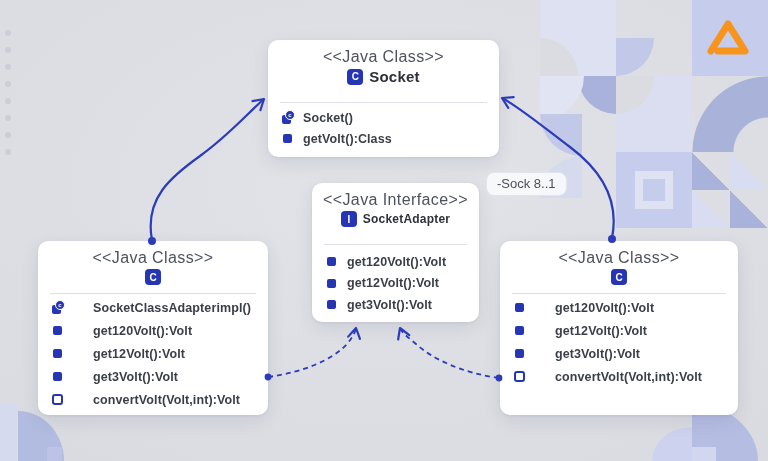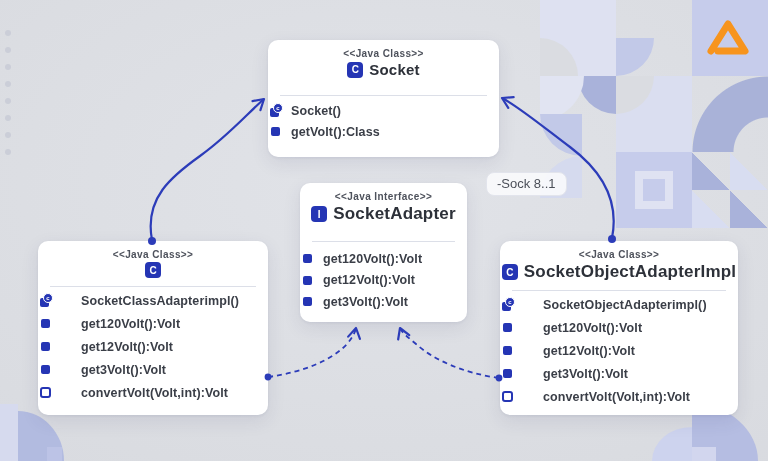--- a/index.html
+++ b/index.html
@@ -7,29 +7,29 @@
   .stage{position:relative;width:768px;height:461px;overflow:hidden;
          background:radial-gradient(120% 120% at 50% 40%, #e1e3e8 0%, #dadce1 55%, #d4d6dc 100%);}
   
   .deco{position:absolute;}
   .dots{position:absolute;left:5px;top:30px;display:flex;flex-direction:column;gap:11px;}
   .dots span{width:6px;height:6px;border-radius:50%;background:#cbced8;}
   .tri-cell{position:absolute;width:38px;height:38px;}
   
   .card{position:absolute;background:#ffffff;border-radius:10px;z-index:3;
         box-shadow:0 6px 18px rgba(45,52,95,.10),0 1px 3px rgba(45,52,95,.07);}
-  .stype{text-align:center;font-size:10px;font-weight:700;color:#4e525c;letter-spacing:.4px;margin-top:8px;}
+  .stype{text-align:center;font-size:16px;font-weight:400;color:#4e525c;letter-spacing:.4px;margin-top:8px;}
   .trow{display:flex;justify-content:center;align-items:center;gap:6px;margin-top:2px;}
   .tname{font-weight:700;font-size:15px;color:#2d3139;letter-spacing:.2px;}
-  .card-impl .tname,.card-iface .tname{font-size:17px;}
+  .card-impl .tname,.card-iface .tname{font-size:12px;}
   .cicon{width:16px;height:16px;border-radius:4px;background:#2535b4;color:#fff;font-size:10px;
          font-weight:700;display:flex;align-items:center;justify-content:center;flex:0 0 auto;}
   .divider{border-top:1.5px solid #dcdfe8;margin:17px 12px 4px;}
   .card-impl .divider{margin-top:8px;margin-bottom:2px;}
-  .members{padding-left:2px;display:flex;flex-direction:column;}
+  .members{padding-left:14px;display:flex;flex-direction:column;}
   .member{display:flex;align-items:center;gap:8px;height:21px;}
   .card-impl .member{height:23px;gap:28px;}
   .card-iface .member{height:21.5px;}
   .mtext{font-size:12.5px;font-weight:700;color:#3a3e47;letter-spacing:.1px;white-space:nowrap;}
   .micon{position:relative;width:13px;height:13px;flex:0 0 auto;}
   .micon.method::before{content:"";position:absolute;left:1px;top:2px;width:9px;height:9px;
          background:#2535b4;border-radius:2px;}
   .micon.package::before{content:"";position:absolute;left:0;top:1px;width:11px;height:11px;
          box-sizing:border-box;background:#fff;border:2px solid #2535b4;border-radius:3px;}
   .micon.constructor::before{content:"";position:absolute;left:0;bottom:0;width:9px;height:9px;
@@ -103,21 +103,21 @@
           <span class="micon constructor"></span>
           <span class="mtext">Socket()</span>
         </div>
         <div class="member">
           <span class="micon method"></span>
           <span class="mtext">getVolt():Class</span>
         </div>
       </div>
   </section>
 
-  <section class="card card-iface" style="left:300px;top:183px;width:167px;height:139px;">
+  <section class="card card-iface" style="left:312px;top:183px;width:167px;height:139px;">
     <div class="stype">&lt;&lt;Java Interface&gt;&gt;</div>
     <div class="trow">
       <span class="cicon">I</span>
       <span class="tname">SocketAdapter</span>
     </div>
     <div class="divider"></div>
     <div class="members" style="margin-top:6px;">
         <div class="member">
           <span class="micon method"></span>
           <span class="mtext">get120Volt():Volt</span>
@@ -160,28 +160,23 @@
           <span class="micon package"></span>
           <span class="mtext">convertVolt(Volt,int):Volt</span>
         </div>
       </div>
   </section>
 
   <section class="card card-impl" style="left:500px;top:241px;width:238px;height:174px;">
     <div class="stype">&lt;&lt;Java Class&gt;&gt;</div>
     <div class="trow">
       <span class="cicon">C</span>
-      <span class="tname">SocketObjectAdapterImpl</span>
     </div>
     <div class="divider"></div>
     <div class="members" style="margin-top:2px;">
-        <div class="member">
-          <span class="micon constructor"></span>
-          <span class="mtext">SocketObjectAdapterimpl()</span>
-        </div>
         <div class="member">
           <span class="micon method"></span>
           <span class="mtext">get120Volt():Volt</span>
         </div>
         <div class="member">
           <span class="micon method"></span>
           <span class="mtext">get12Volt():Volt</span>
         </div>
         <div class="member">
           <span class="micon method"></span>

